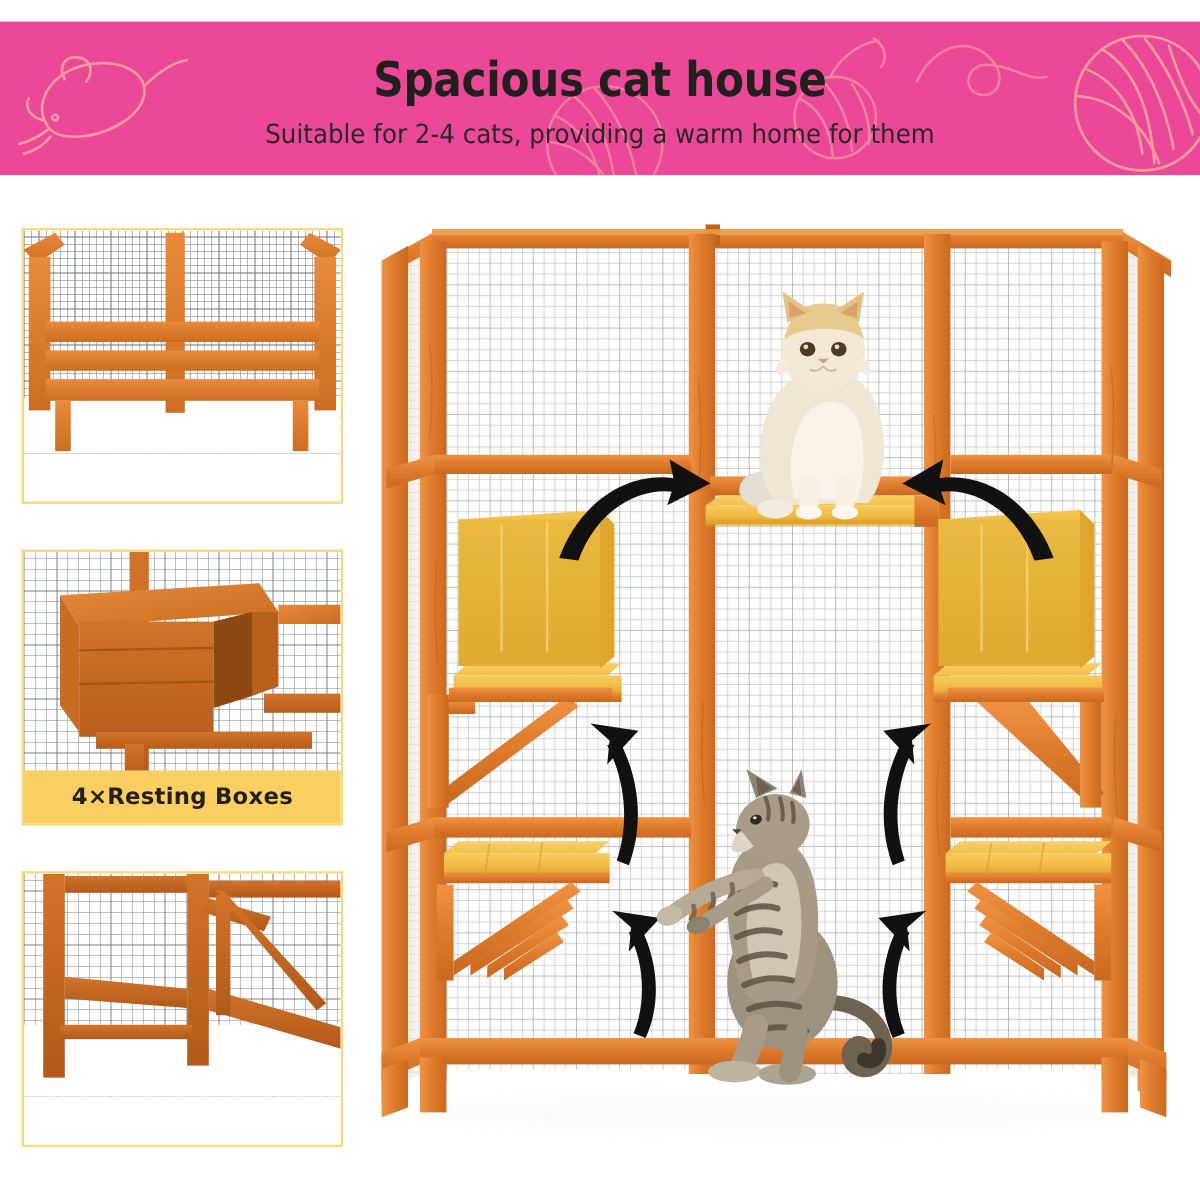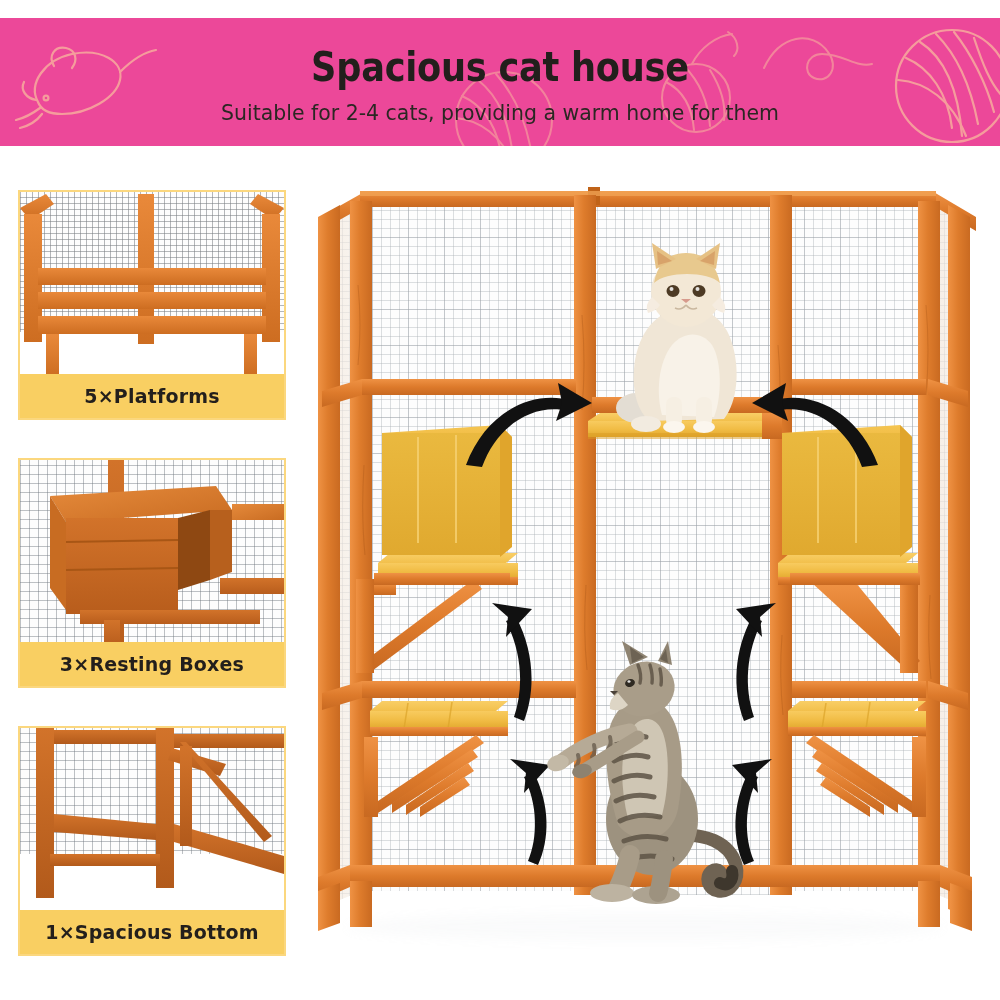--- a/index.html
+++ b/index.html
@@ -149,21 +149,20 @@
           <rect x="118" y="2" width="16" height="150" fill="url(#w1)"></rect>
 
           <rect x="18" y="76" width="228" height="17" fill="url(#w1)"></rect>
           <rect x="18" y="100" width="228" height="17" fill="url(#w1)"></rect>
           <rect x="18" y="124" width="228" height="18" fill="url(#w1)"></rect>
 
           <rect x="26" y="142" width="13" height="42" fill="url(#w1)"></rect>
           <rect x="224" y="142" width="13" height="42" fill="url(#w1)"></rect>
         </svg>
       </div>
-      <div class="thumb-cap">5×Platforms</div>
     </div>
 
     <div class="thumb">
       <div class="thumb-photo mesh-coarse">
         <svg width="264" height="186" viewBox="0 0 264 186">
           <defs>
             <linearGradient id="w2" x1="0" y1="0" x2="0" y2="1">
               <stop offset="0" stop-color="#d2732a"></stop>
                 <stop offset="1" stop-color="#b85d1c"></stop>
             </linearGradient>
@@ -184,21 +183,21 @@
           <polygon points="158,58 190,50 190,120 158,130" fill="#8e4812"></polygon>
           <polygon points="190,50 212,50 212,112 190,120" fill="#b7601d"></polygon>
 
           <rect x="212" y="44" width="52" height="16" fill="url(#w2top)"></rect>
           <rect x="200" y="118" width="64" height="16" fill="url(#w2)"></rect>
 
           <rect x="60" y="150" width="180" height="14" fill="url(#w2)"></rect>
           <rect x="84" y="160" width="16" height="26" fill="url(#w2)"></rect>
         </svg>
       </div>
-      <div class="thumb-cap">3×Resting Boxes</div>
+      <div class="thumb-cap">4×Resting Boxes</div>
     </div>
 
     <div class="thumb">
       <div class="thumb-photo mesh-coarse">
         <svg width="264" height="186" viewBox="0 0 264 186">
           <defs>
             <linearGradient id="w3" x1="0" y1="0" x2="0" y2="1">
               <stop offset="0" stop-color="#d2732a"></stop>
                 <stop offset="1" stop-color="#b25a1b"></stop>
             </linearGradient>
@@ -211,21 +210,20 @@
 
           <polygon points="34,86 136,96 136,112 34,104" fill="url(#w3)"></polygon>
           <polygon points="154,96 264,128 264,146 154,114" fill="url(#w3)"></polygon>
 
           <polygon points="152,20 206,36 200,48 148,32" fill="url(#w3)"></polygon>
           <polygon points="160,14 166,14 252,108 244,114" fill="url(#w3)"></polygon>
           <rect x="160" y="18" width="12" height="100" fill="url(#w3)"></rect>
           <rect x="30" y="126" width="110" height="12" fill="url(#w3)"></rect>
         </svg>
       </div>
-      <div class="thumb-cap">1×Spacious Bottom</div>
     </div>
   </div>
 
   <div class="hero">
     <svg width="690" height="820" viewBox="0 0 690 820">
       <defs>
         <linearGradient id="gw" x1="0" y1="0" x2="1" y2="0">
           <stop offset="0" stop-color="#ef9244"></stop>
             <stop offset=".45" stop-color="#de7c2c"></stop>
             <stop offset="1" stop-color="#c96a21"></stop>

